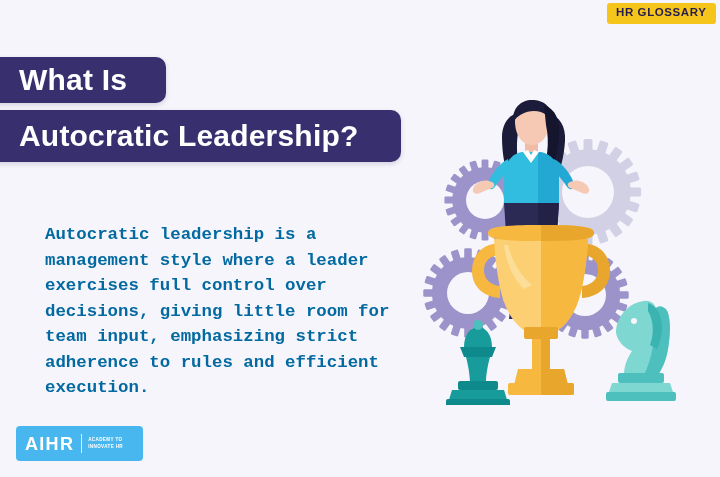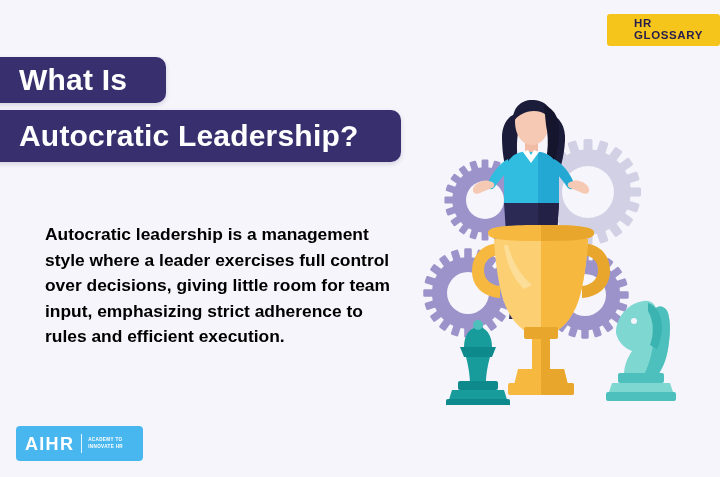--- a/index.html
+++ b/index.html
@@ -19,22 +19,22 @@
     width: 720px;
     height: 477px;
     background: #f6f5fb;
     overflow: hidden;
   }
 
   
   .badge {
     position: absolute;
     left: 607px;
-    top: 14px;
-    padding: 4px 9px 5px 27px;
+    top: 3px;
+    padding: 4px 9px 5px 9px;
     background: #f6c51b;
     border-radius: 3px;
     color: #251d4e;
     font-size: 11.5px;
     font-weight: bold;
     letter-spacing: 0.6px;
     line-height: 1;
     font-family: "Liberation Sans", sans-serif;
   }
 
@@ -71,22 +71,22 @@
 
   
   .body-copy {
     position: absolute;
     left: 45px;
     top: 222px;
     width: 345px;
     font-size: 17.4px;
     line-height: 1.47;
     font-weight: bold;
-    color: #000000;
-    font-family: Liberation Sans, sans-serif;
+    color: #0369a1;
+    font-family: Liberation Mono, monospace;
   }
 
   
   .logo {
     position: absolute;
     left: 16px;
     top: 426px;
     height: 35px;
     display: flex;
     align-items: center;

